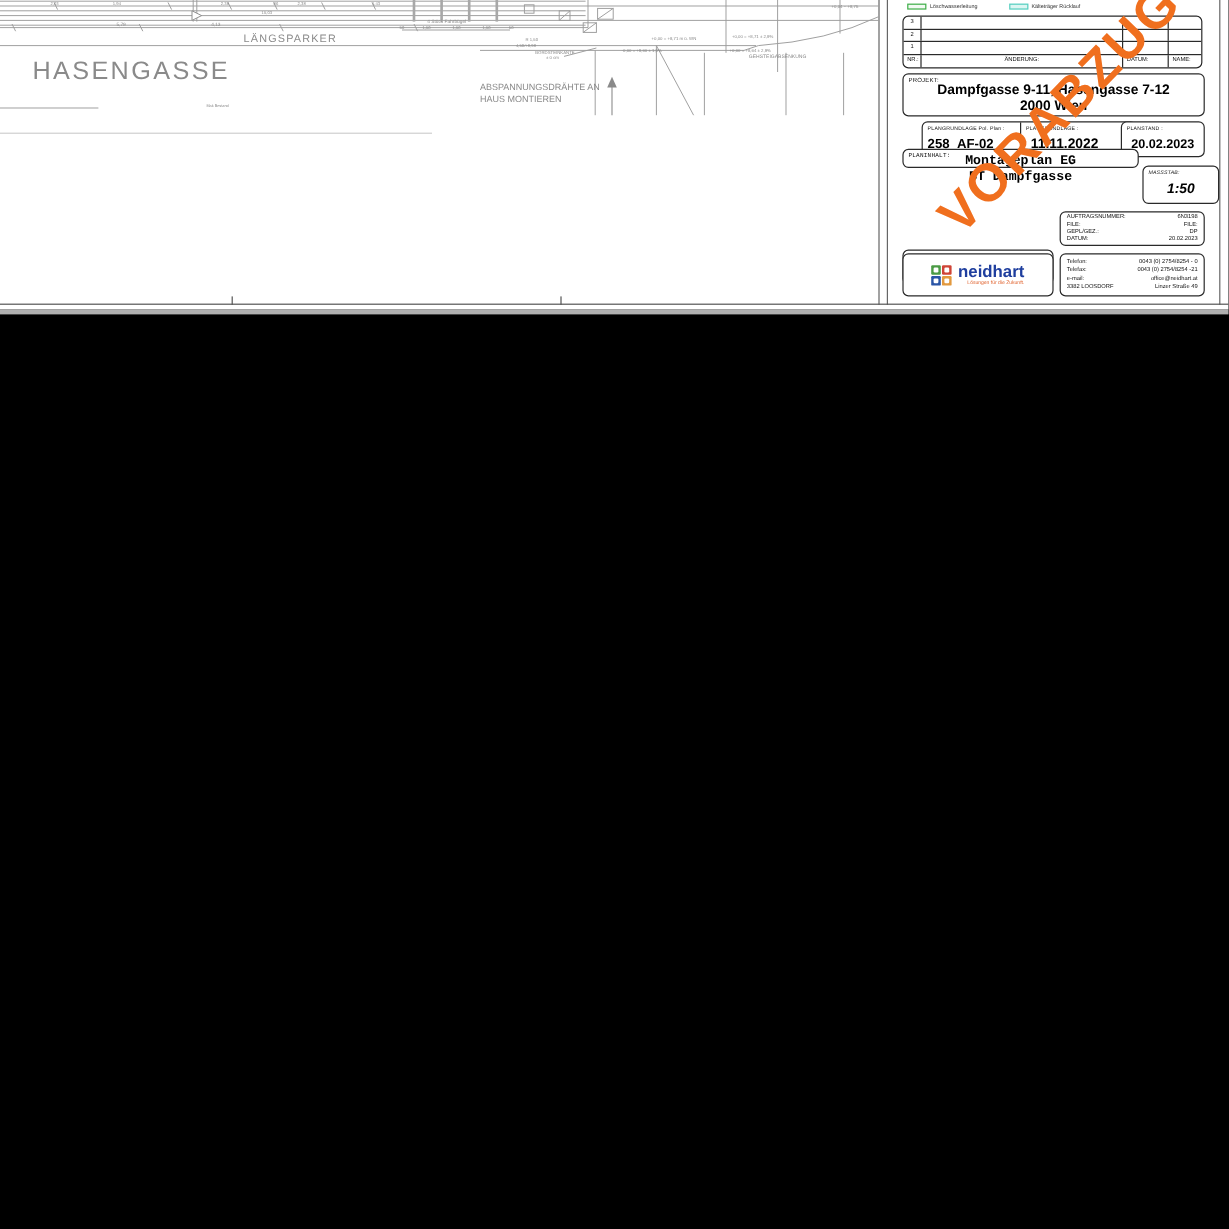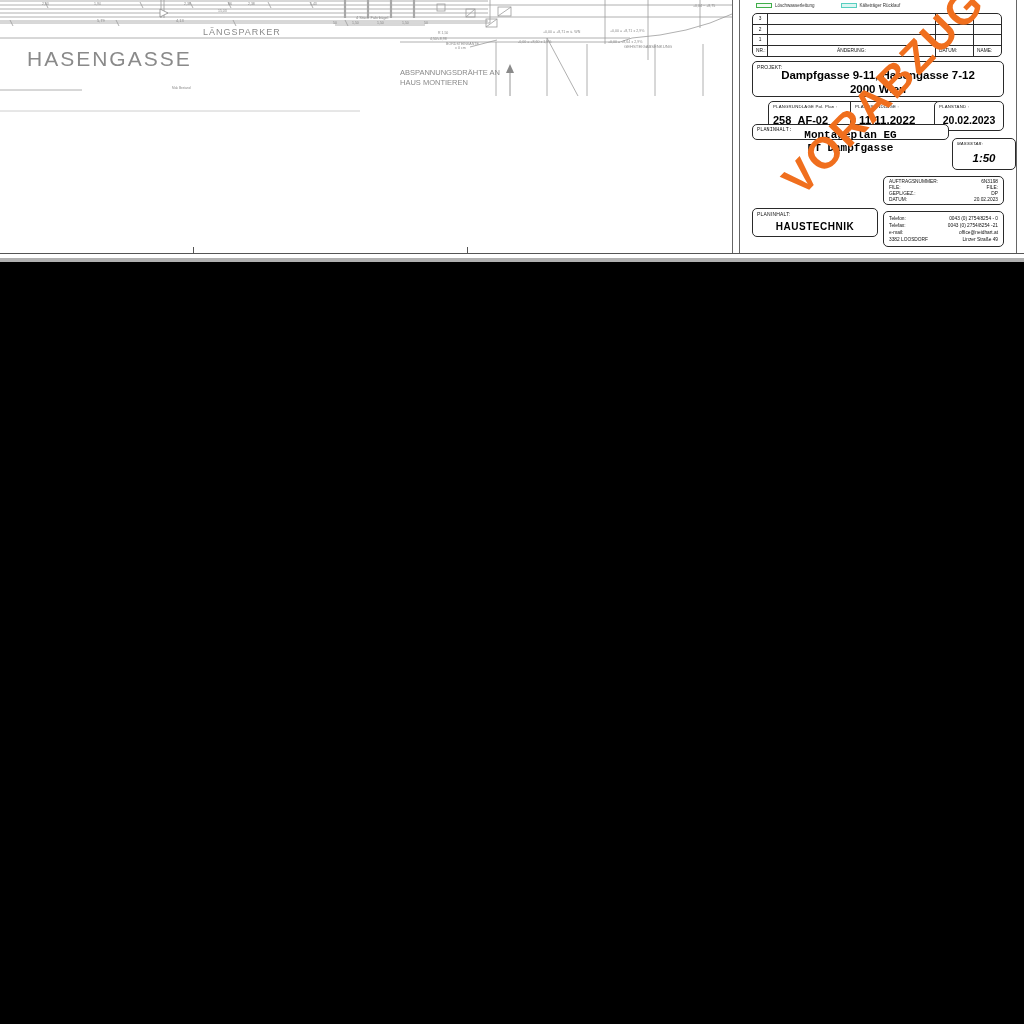--- a/index.html
+++ b/index.html
@@ -229,20 +229,40 @@
         <div class="rowkv">
           <span>GEPL/GEZ.:</span>
           <span>DP</span>
         </div>
         <div class="rowkv">
           <span>DATUM:</span>
           <span>20.02.2023</span>
         </div>
       </div>
 
+      <div class="box" style="left:2px;top:211px;width:126px;height:36px;display:flex;align-items:center;justify-content:center;gap:5px;">
+        <div id="logogrid">
+          <span class="lg" style="background:#4a9a44;">
+              <i></i>
+            </span>
+          <span class="lg" style="background:#cf4436;">
+              <i></i>
+            </span>
+          <span class="lg" style="background:#2a55a6;">
+              <i></i>
+            </span>
+          <span class="lg" style="background:#e2993f;">
+              <i></i>
+            </span>
+        </div>
+        <div style="display:flex;flex-direction:column;align-items:flex-end;">
+          <span style="font-size:14px;font-weight:bold;color:#1e3e9e;line-height:13px;">neidhart</span>
+          <span style="font-size:4.2px;color:#e0622d;">Lösungen für die Zukunft.</span>
+        </div>
+      </div>
 
       <div class="box" style="left:133px;top:211px;width:121px;height:36px;display:flex;flex-direction:column;padding:3px 0;">
         <div class="rowkv">
           <span>Telefon:</span>
           <span>0043 (0) 2754/8254 - 0</span>
         </div>
         <div class="rowkv">
           <span>Telefax:</span>
           <span>0043 (0) 2754/8254 -21</span>
         </div>

